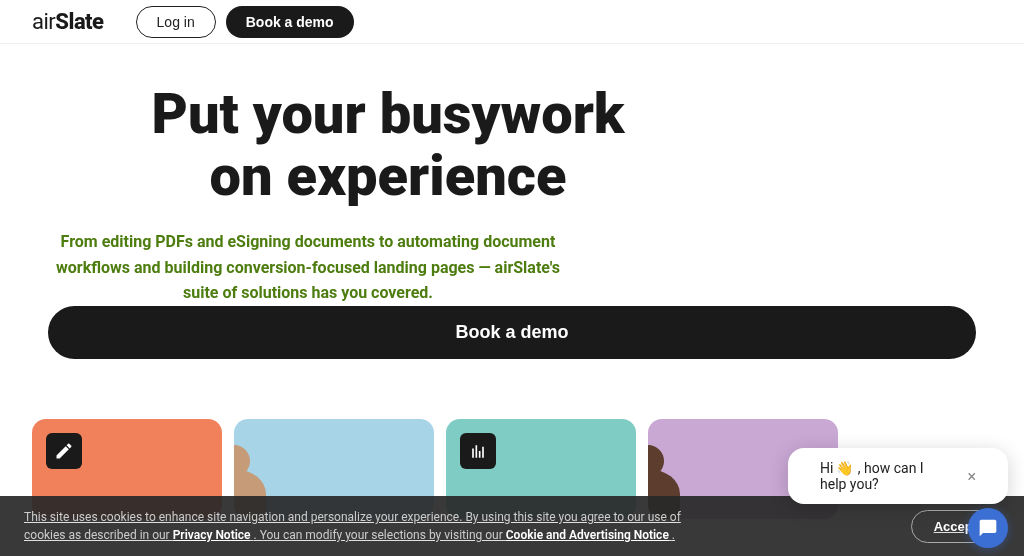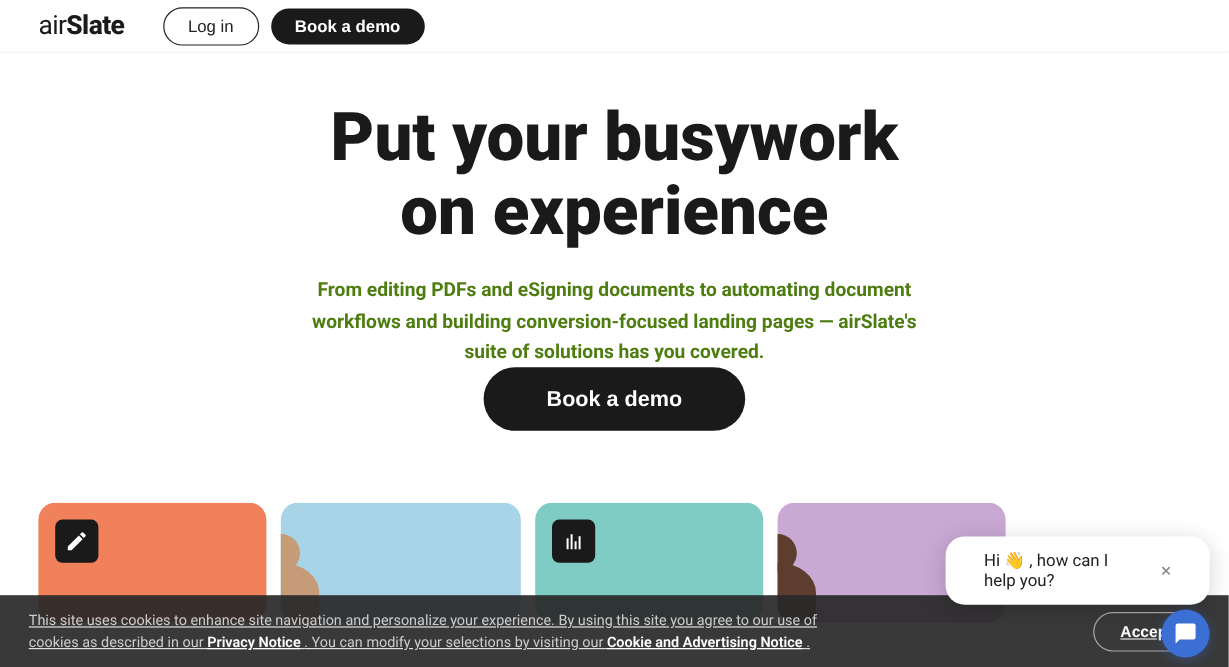--- a/index.html
+++ b/index.html
@@ -52,21 +52,20 @@
       gap: 4px;
     }
 
     .nav-link .chevron {
       font-size: 10px;
       color: #555;
     }
 
     .nav-actions {
       display: flex;
-      align-items: center;
       gap: 10px;
     }
 
     .btn-login {
       padding: 7px 20px;
       border: 1.5px solid #222;
       border-radius: 24px;
       background: #fff;
       font-size: 14px;
       font-weight: 500;
@@ -82,23 +81,22 @@
       font-size: 14px;
       font-weight: 600;
       cursor: pointer;
       color: #fff;
     }
 
     
     .hero {
       display: flex;
       flex-direction: column;
-      align-items: center;
       text-align: center;
-      padding: 40px 20px 32px;
+      padding: 40px 48px 32px;
     }
 
     .hero-title {
       font-size: 56px;
       font-weight: 900;
       line-height: 1.1;
       color: #1a1a1a;
       max-width: 680px;
       margin-bottom: 22px;
     }

